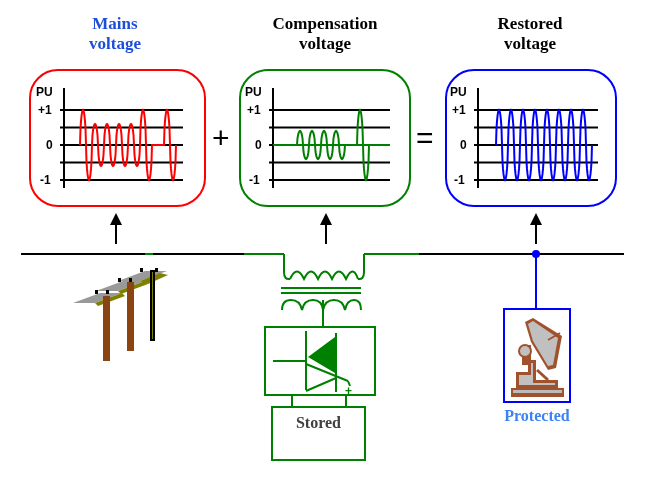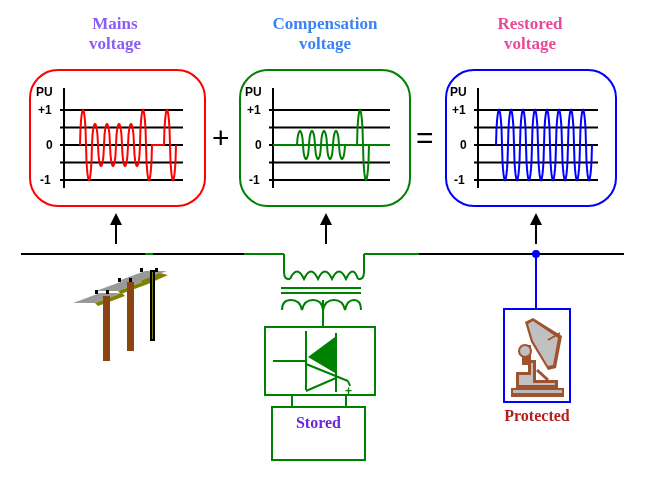--- a/index.html
+++ b/index.html
@@ -9,29 +9,29 @@
     .title { position: absolute; font-family: "Liberation Serif", serif; font-weight: bold;
              font-size: 17px; line-height: 20px; text-align: center; }
     .label { position: absolute; font-family: "Liberation Serif", serif; font-weight: bold;
              font-size: 16px; line-height: 19px; text-align: center; }
     .ax { font-family: "Liberation Sans", sans-serif; font-weight: bold; font-size: 12px; fill: #000; }
     .op { font-family: "Liberation Sans", sans-serif; font-size: 30px; fill: #000; }
   </style>
 </head>
 <body>
 
-<div class="title" style="left:40px; top:14px; width:150px; color:#8b5cf6;">
+<div class="title" style="left:40px; top:14px; width:150px; color:#1d4ed8;">
   <div>Mains</div>
   <div>voltage</div>
 </div>
-<div class="title" style="left:245px; top:14px; width:160px; color:#3b82f6;">
+<div class="title" style="left:245px; top:14px; width:160px; color:#000000;">
   <div>Compensation</div>
   <div>voltage</div>
 </div>
-<div class="title" style="left:455px; top:14px; width:150px; color:#ec4899;">
+<div class="title" style="left:455px; top:14px; width:150px; color:#000000;">
   <div>Restored</div>
   <div>voltage</div>
 </div>
 
 <svg id="diagram" width="646" height="488" viewBox="0 0 646 488">
 
   <rect x="30" y="70" width="175" height="136" rx="28" ry="28" fill="none" stroke="#ff0000" stroke-width="2"></rect>
   <rect x="240" y="70" width="170" height="136" rx="28" ry="28" fill="none" stroke="#008000" stroke-width="2"></rect>
   <rect x="446" y="70" width="170" height="136" rx="28" ry="28" fill="none" stroke="#0000ff" stroke-width="2"></rect>
 
@@ -161,19 +161,19 @@
     <rect x="522" y="345" width="9" height="20" fill="#a0522d"></rect>
     <circle cx="525" cy="351" r="7" fill="#a0522d"></circle>
     <circle cx="525" cy="351" r="5" fill="#c0c0c0"></circle>
     <polygon points="525,322 533,318 562,336 556,368 548,370 531,342" fill="#a0522d"></polygon>
     <polygon points="528,324 533,321 558,338 553,365 548,366 533,341" fill="#c0c0c0"></polygon>
     <line x1="548" y1="340" x2="560" y2="333" stroke="#a0522d" stroke-width="2"></line>
     <line x1="537" y1="370" x2="548" y2="380" stroke="#a0522d" stroke-width="3"></line>
   </g>
 </svg>
 
-<div class="label" style="left:272px; top:413px; width:93px; color:#6d28d9;">
+<div class="label" style="left:272px; top:413px; width:93px; color:#404040;">
   <div>Stored</div>
 </div>
 
-<div class="label" style="left:470px; top:406px; width:134px; color:#b91c1c;">
+<div class="label" style="left:470px; top:406px; width:134px; color:#3b82f6;">
   <div>Protected</div>
 </div>
 
 </body></html>

